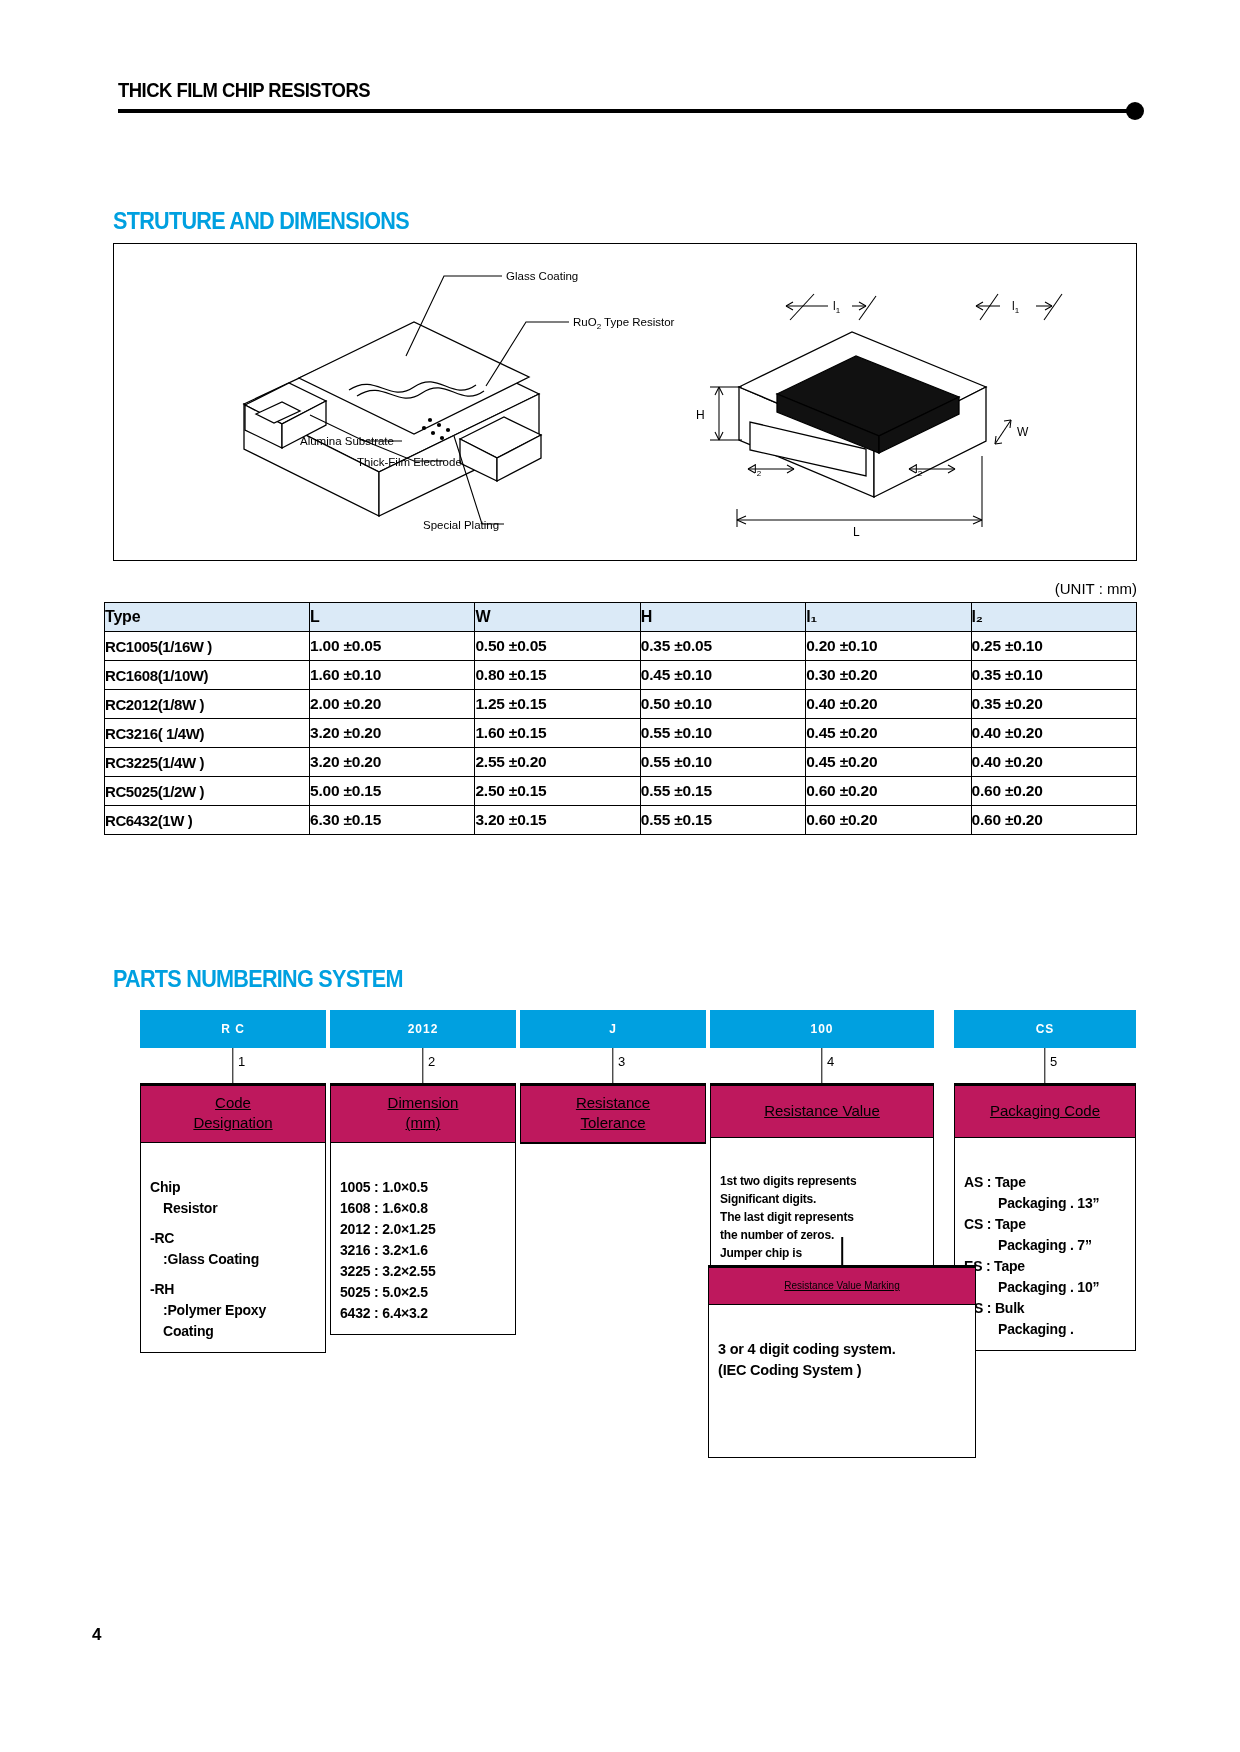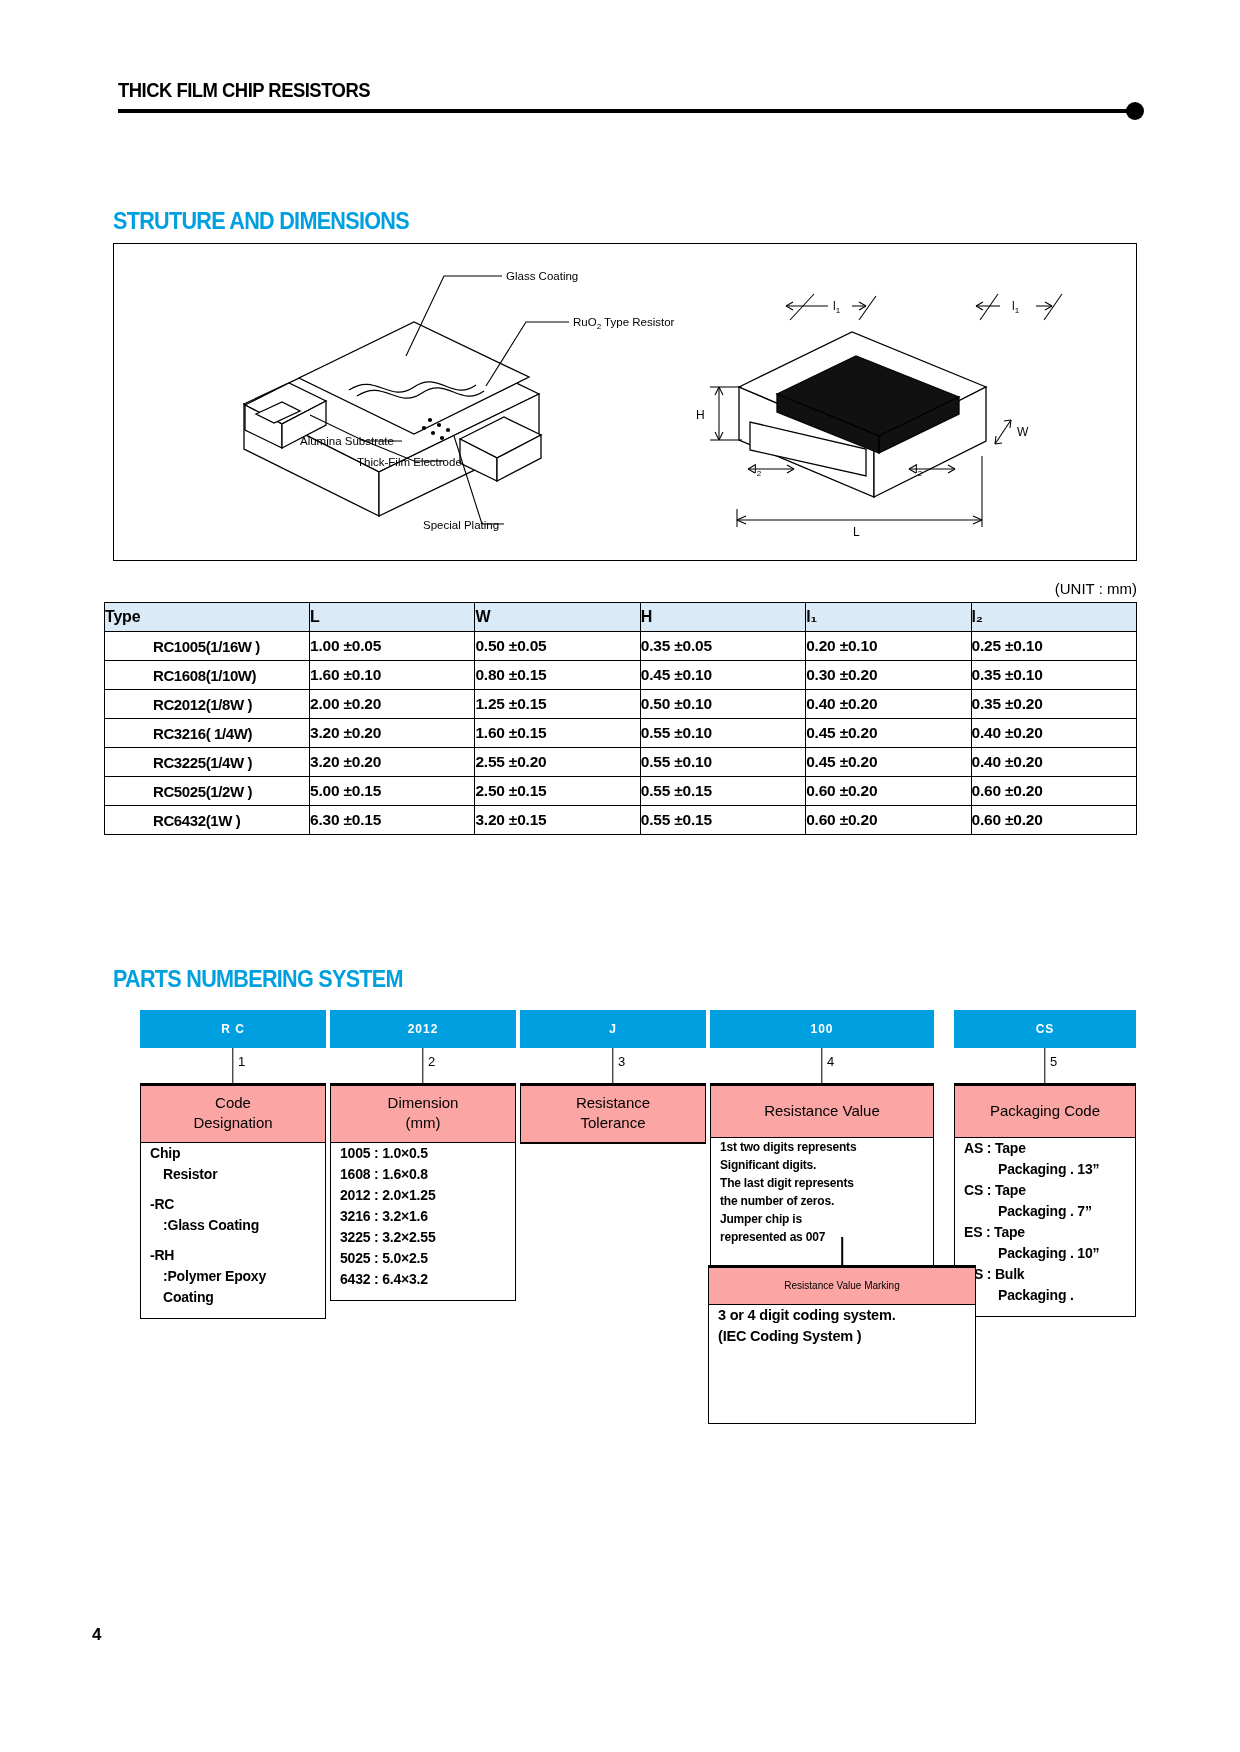--- a/index.html
+++ b/index.html
@@ -114,21 +114,20 @@
     padding: 0;
     letter-spacing: -0.2px;
   }
   #dim-table th {
     background: #dbeaf7;
     font-size: 16px;
   }
   #dim-table td.type-cell {
     font-size: 15px;
     letter-spacing: -0.4px;
-    padding-left: 48px;
   }
   #dim-table col.c-type { width: 205px; }
   #dim-table col.c-v    { width: 165.4px; }
 
   
   #pn-wrap {
     position: absolute;
     left: 104px;
     top: 1010px;
     width: 1032px;
@@ -170,35 +169,37 @@
     margin-left: 5px;
     font-size: 13px;
   }
   .pn-box {
     border: 1.6px solid #000;
     border-top-width: 3px;
     background: #fff;
     box-sizing: border-box;
   }
   .pn-box-head {
-    background: #fca5a5;
+    background: #be185d;
     border-bottom: 1.4px solid #000;
     text-align: center;
     font-size: 15px;
     padding: 7px 2px 8px;
     line-height: 1.35;
+    text-decoration: underline;
   }
   .pn-box-body {
     padding: 0 7px 10px 9px;
     font-size: 14px;
     line-height: 1.5;
     font-weight: bold;
     letter-spacing: -0.2px;
     min-height: 152px;
     box-sizing: border-box;
+    margin-top: 34px;
   }
   .pn-box-body .blank { display: block; height: 9px; }
   .pn-box-body .ind { display: block; padding-left: 13px; }
   .pn-box-body .ind2 { display: block; padding-left: 34px; }
   .pn-box-body div { white-space: nowrap; }
 
   
   #pn-marking {
     position: absolute;
     left: 604px;

